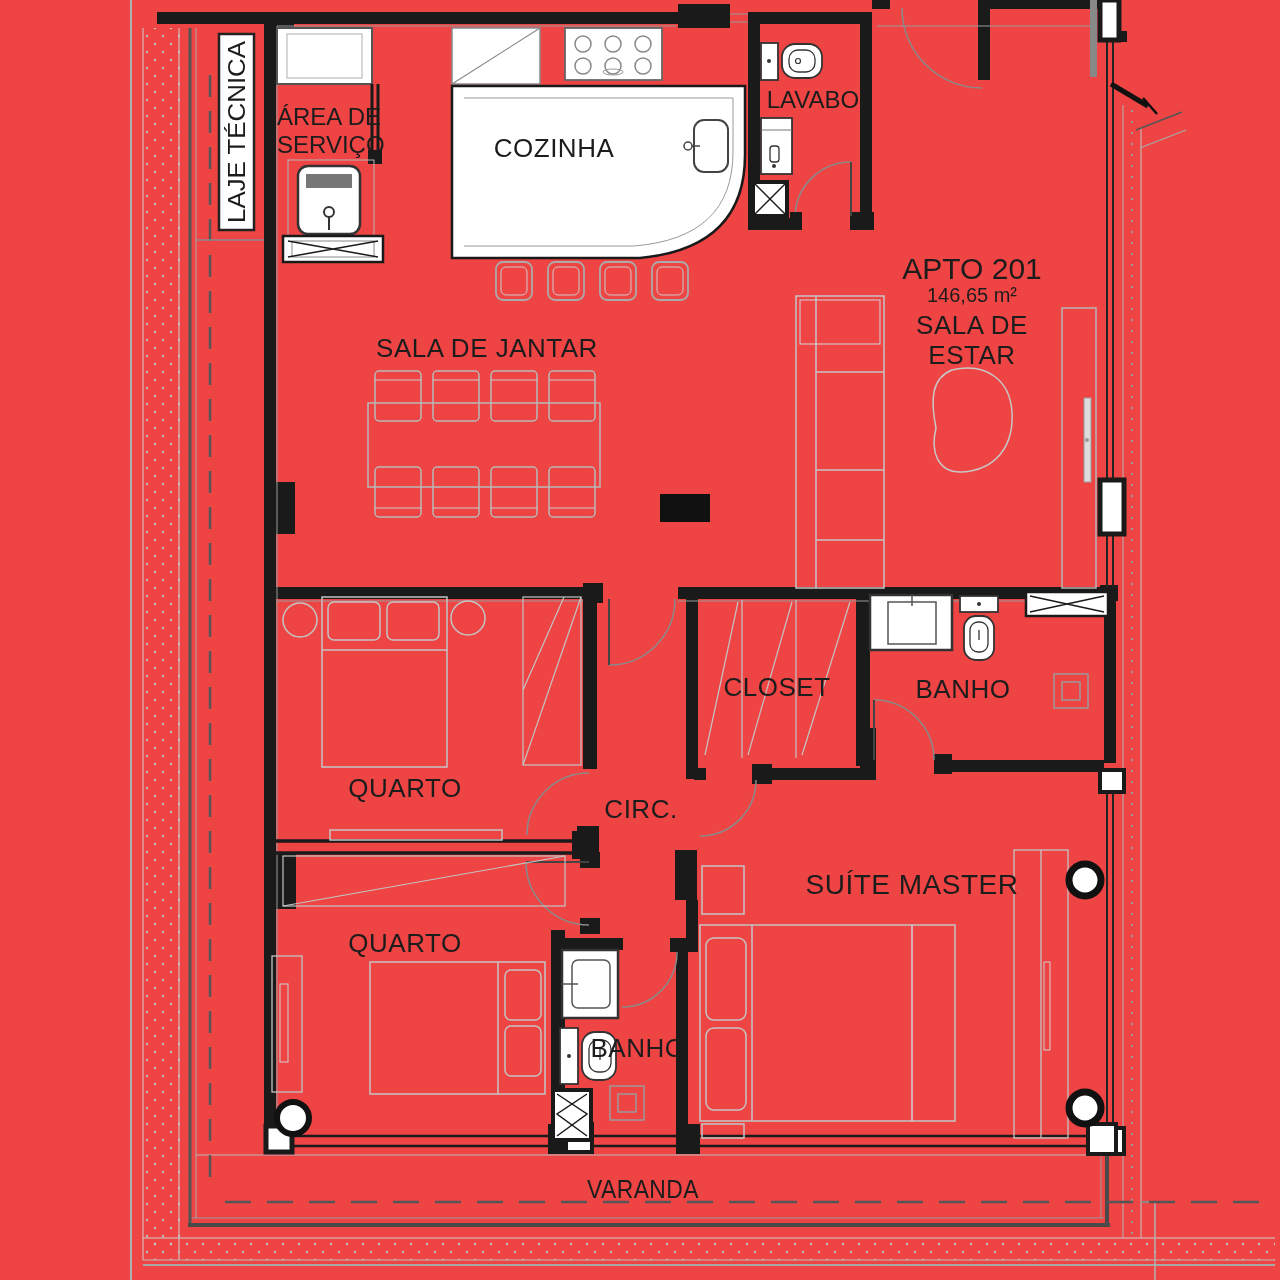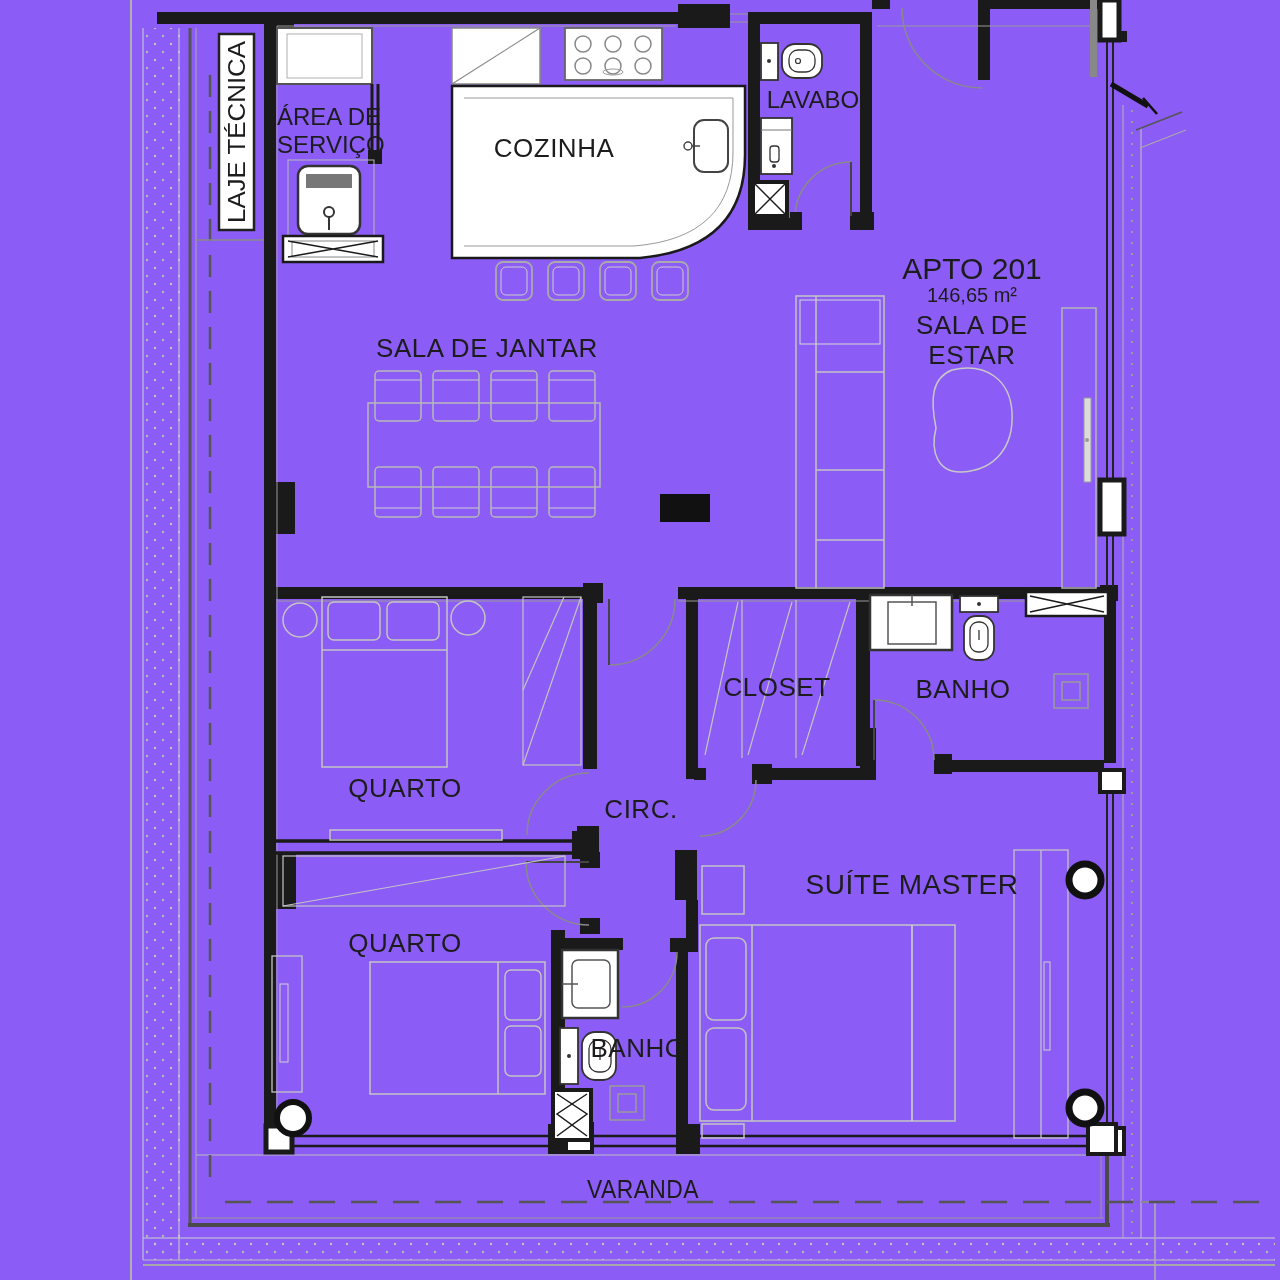--- a/index.html
+++ b/index.html
@@ -1,16 +1,16 @@
 <!DOCTYPE html>
 <html><head>
 <meta charset="utf-8">
 <style>
   html,body{margin:0;padding:0;background:#fff;}
-  .sheet{position:relative;width:1280px;height:1280px;background:#8b5cf6;overflow:hidden;
+  .sheet{position:relative;width:1280px;height:1280px;background:#ef4444;overflow:hidden;
          font-family:"Liberation Sans",sans-serif;}
   svg{position:absolute;left:0;top:0;}
   svg text{font-family:"Liberation Sans","DejaVu Sans",sans-serif;fill:#1c1c1c;}
   .lbl{font-size:26px;letter-spacing:.5px;}
   .lbl-sm{font-size:24px;}
   .lbl-big{font-size:30px;}
   .lbl-area{font-size:20px;}
 </style>
 </head>
 <body>

